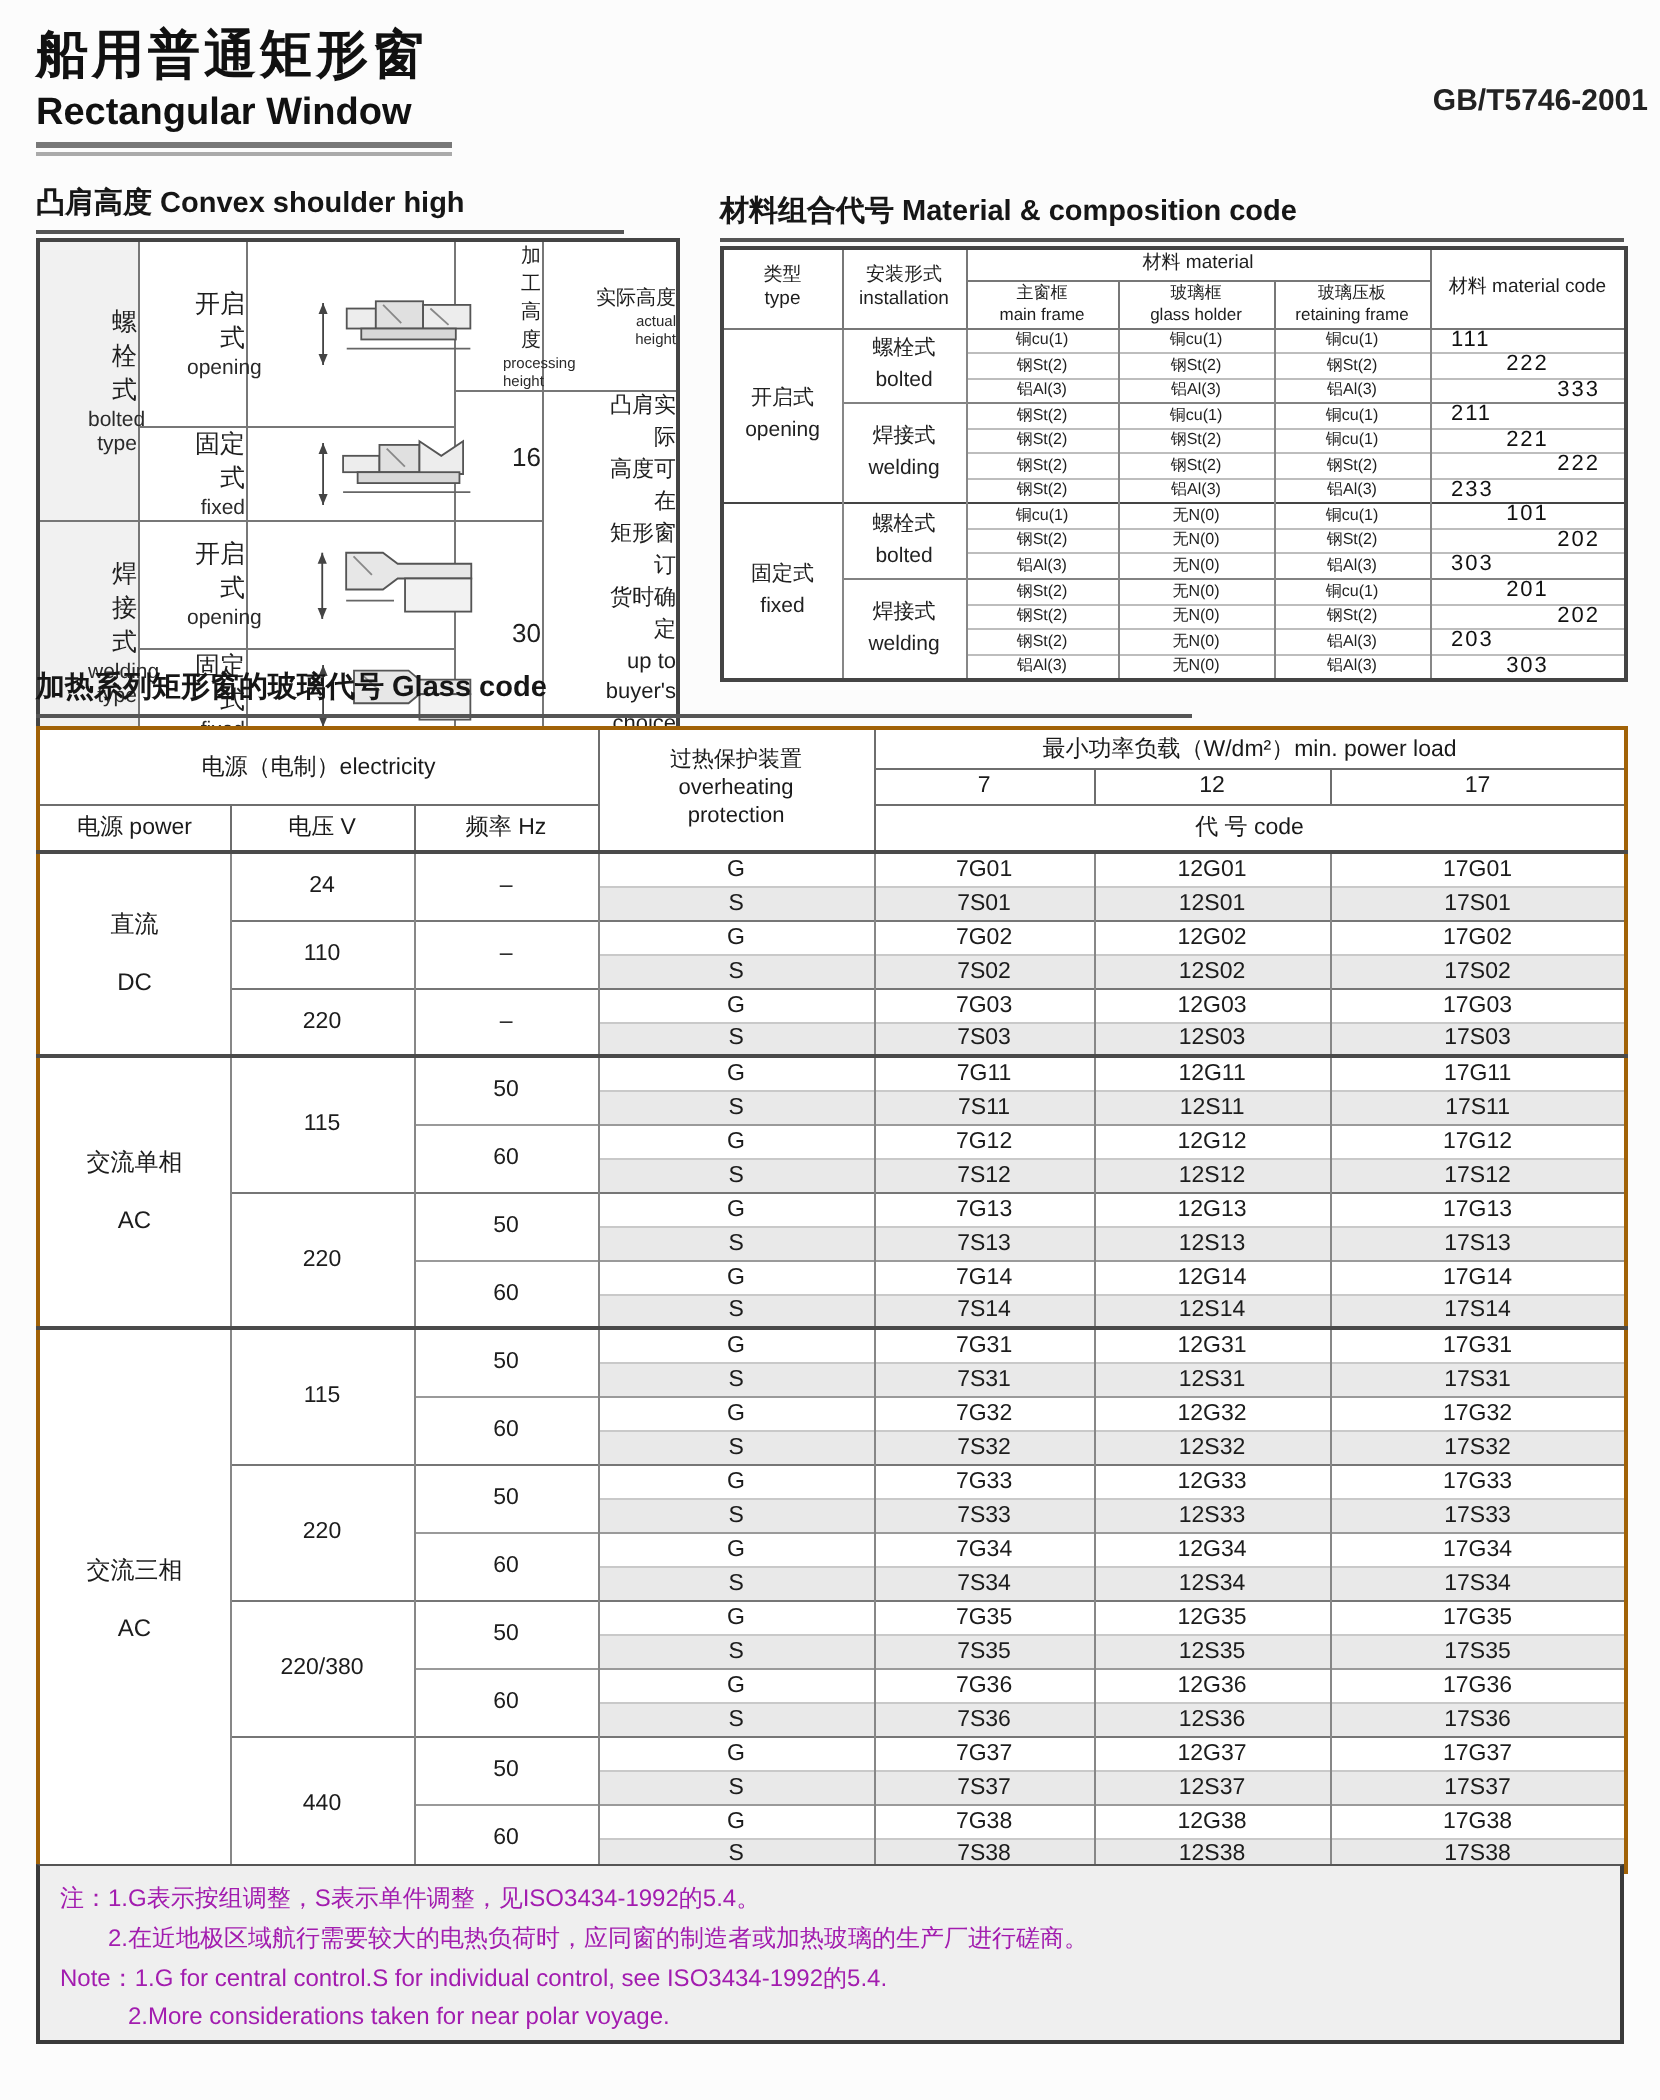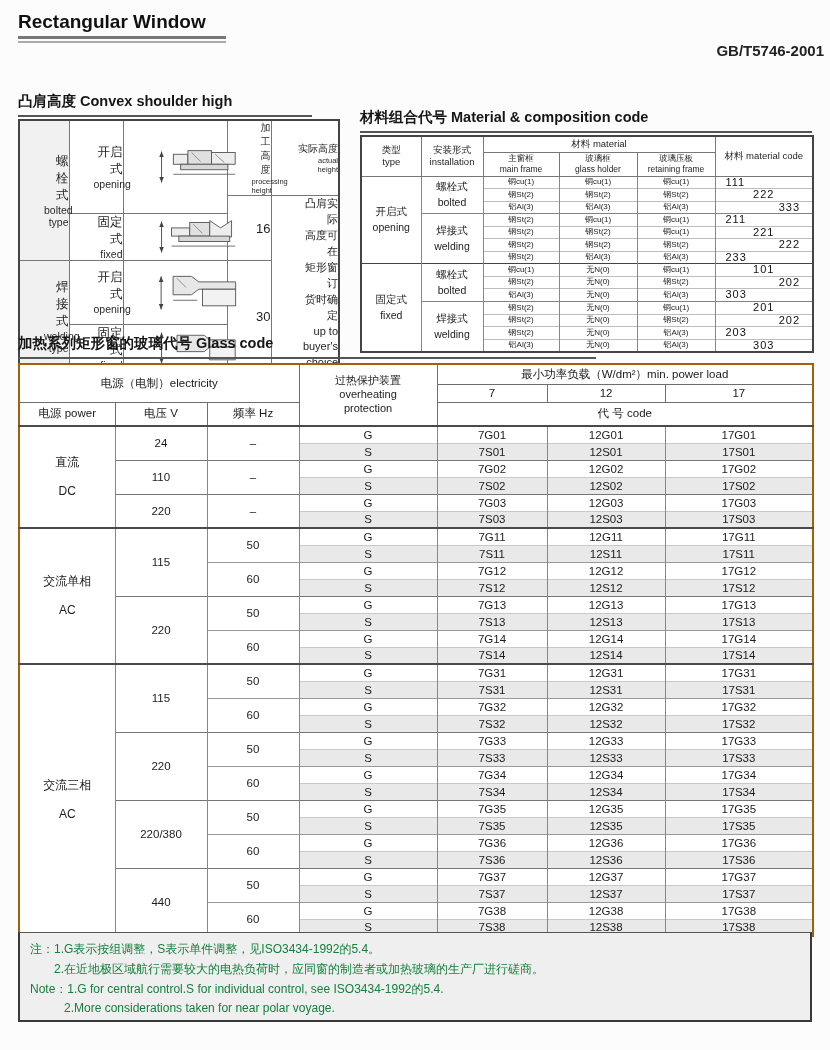--- a/index.html
+++ b/index.html
@@ -42,21 +42,21 @@
   #shoulder-table .actual-note { font-size:11px; line-height:1.45; }
   #shoulder-table .group-cell { background:#f1f1f1; }
   tr.sh-head { height:34px; }
   tr.sh-r1 { height:18px; }
   tr.sh-r2 { height:45px; }
   tr.sh-r3 { height:55px; }
   tr.sh-r4 { height:48px; }
   .drawing-cell svg { display:block; margin:0 auto; }
 
   
-  #material-section { position:absolute; left:360px; top:108px; width:383px; }
+  #material-section { position:absolute; left:360px; top:96px; width:383px; }
   #material-section .section-title { width:452px; }
   #material-table { width:452px; margin-top:2px; border:2px solid #444; }
   #material-table th { border:1px solid #777; text-align:center; vertical-align:middle; font-size:9.5px; line-height:1.25; }
   #material-table thead tr:first-child th { height:16px; }
   #material-table thead tr:last-child th { height:24px; font-size:8.5px; }
   #material-table td { text-align:center; vertical-align:middle; height:11px; font-size:8px; line-height:1.05; color:#222; }
   #material-table td.m-type, #material-table td.m-inst { font-size:10.5px; line-height:1.5; }
   #material-table td.m-code { font-size:11px; letter-spacing:1px; color:#111; }
   #material-table td.pos-l { text-align:left; padding-left:10px; }
   #material-table td.pos-c { text-align:center; }
@@ -79,31 +79,32 @@
   tr.shade td.shadable { background:#e9e9e9; }
   tr.sep-pair td { border-top:1px solid #c9c9c9; }
   tr.sep-freq td { border-top:1px solid #9a9a9a; }
   tr.sep-voltage td { border-top:1px solid #767676; }
   tr.sep-section td { border-top:2px solid #4a4a4a; }
 
   
   #notes-box {
     position:absolute; left:18px; top:932px; width:794px; height:90px;
     background:#efefef; border:2px solid #3a3a3a; border-top:1px solid #555;
-    padding:7px 12px 0 10px; font-size:12px; line-height:1.65; color:#15803d;
+    padding:7px 12px 0 10px; font-size:12px; line-height:1.65; color:#a21caf;
   }
   .note-line.indent1 { padding-left:24px; }
   .note-line.indent2 { padding-left:34px; }
 </style>
 </head>
 <body>
 
 <div id="page">
 
   <div id="doc-header">
+    <div id="title-zh">船用普通矩形窗</div>
     <div id="title-en">Rectangular Window</div>
     <div id="title-rule">
       <div class="bar1"></div>
         <div class="bar2"></div>
     </div>
   </div>
   <div id="std-code">GB/T5746-2001</div>
 
   <div id="shoulder-section">
     <div class="section-title underlined">凸肩高度 Convex shoulder high</div>

